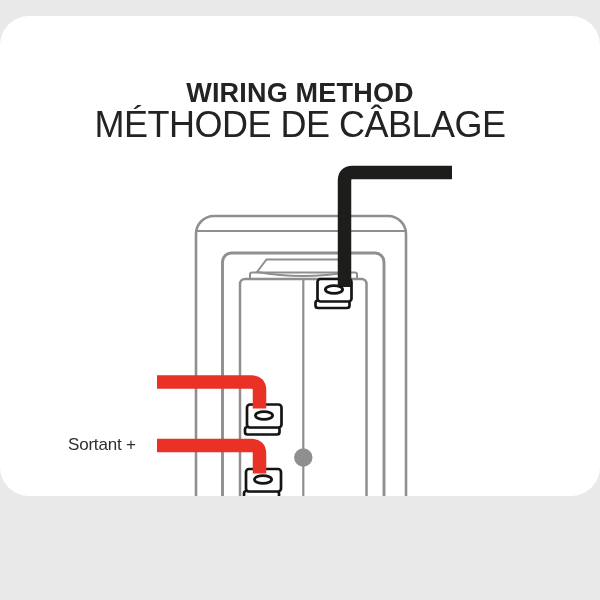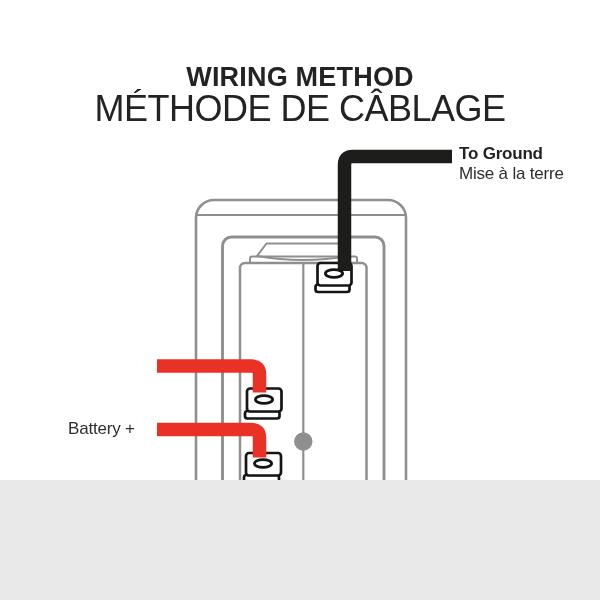--- a/index.html
+++ b/index.html
@@ -6,22 +6,22 @@
     --wire-red:#e93125;
     --wire-black:#1d1d1b;
     --switch-outline:#8f8f8f;
     --terminal-outline:#151515;
     --text:#232323;
     --background:#ffffff;
   }
   html,body{margin:0;padding:0;}
   body{background:#e9e9e9;font-family:"Liberation Sans",sans-serif;}
   .canvas{
-    position:relative;width:600px;height:480px;margin:0 auto;
-    background:var(--background);overflow:hidden;
+    position:relative;width:600px;height:480px;margin:16px auto;
+    background:var(--background);overflow:hidden;border-radius:29px;
   }
   .title-block{
     position:absolute;left:0;top:62px;width:600px;
     text-align:center;color:var(--text);line-height:31px;
   }
   .title-en{font-size:27px;font-weight:700;letter-spacing:0.2px;}
   .title-fr{font-size:36px;font-weight:400;letter-spacing:-0.5px;}
   .wire-label{position:absolute;color:var(--text);line-height:20px;font-size:17px;letter-spacing:-0.2px;white-space:nowrap;}
   .wire-label .en{font-weight:700;}
   .wire-label .fr{font-weight:400;color:#2e2e2e;}
@@ -80,23 +80,19 @@
     <path class="wire-red-stroke" d="M157 366 H251.5 Q259.5 366 259.5 374 V392.5" stroke-width="13.5"></path>
     <path class="wire-red-stroke" d="M157 429.5 H251.5 Q259.5 429.5 259.5 437.5 V457.5" stroke-width="13.5"></path>
 
     <g stroke-width="2.8">
       <ellipse class="terminal-part" cx="334" cy="273.5" rx="8.6" ry="3.9"></ellipse>
       <ellipse class="terminal-part" cx="264" cy="399.5" rx="8.6" ry="3.9"></ellipse>
       <ellipse class="terminal-part" cx="263" cy="463.5" rx="8.6" ry="3.9"></ellipse>
     </g>
   </svg>
 
-  <div class="wire-label label-ground">
-    <div class="en">To Ground</div>
-    <div class="fr">Mise à la terre</div>
-  </div>
 
 
   <div class="wire-label label-outgoing">
-    <div class="fr">Battery +</div>
+    <div class="fr">Sortant +</div>
   </div>
 
 </div>
 
 </body></html>

